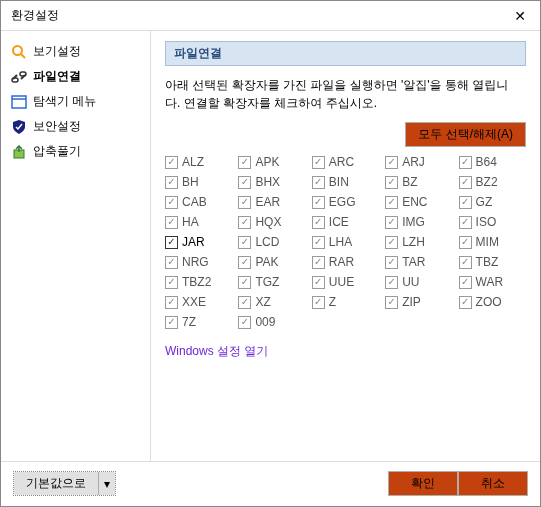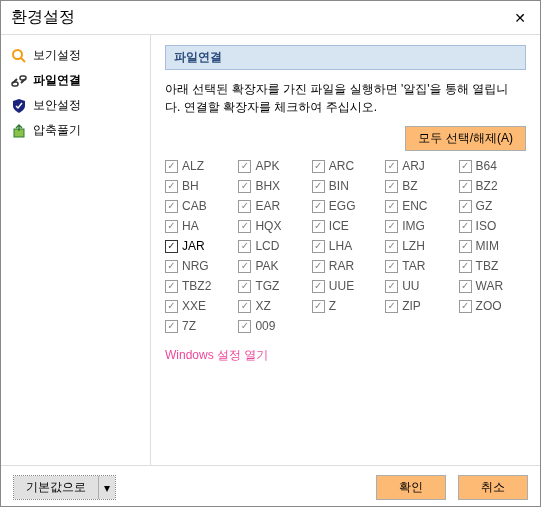--- a/index.html
+++ b/index.html
@@ -15,21 +15,21 @@
     border: 1px solid #888;
   }
   .titlebar {
     display: flex;
     align-items: center;
     justify-content: space-between;
     padding: 6px 10px;
     background: #fff;
     border-bottom: 1px solid #ddd;
   }
-  .titlebar .title { font-size: 16px; }
+  .titlebar .title { font-size: 12px; }
   .titlebar .close {
     font-size: 14px;
     cursor: pointer;
     padding: 0 4px;
   }
   .body {
     display: flex;
     height: 430px;
   }
   .sidebar {
@@ -74,21 +74,21 @@
   }
   .toolbar-row {
     display: flex;
     justify-content: flex-end;
     margin-bottom: 8px;
   }
   .btn {
     font-family: inherit;
     font-size: 12px;
     padding: 3px 12px;
-    background: #fdba74;
+    background: #c2410c;
     border: 1px solid #adadad;
     cursor: pointer;
     min-width: 70px;
     text-align: center;
   }
   .grid {
     display: grid;
     grid-template-columns: repeat(5, 1fr);
     gap: 6px 6px;
     margin-bottom: 14px;
@@ -109,21 +109,21 @@
     align-items: center;
     justify-content: center;
     font-size: 10px;
     line-height: 1;
     color: #888;
     background: #fff;
   }
   .chk.enabled { color: #000; }
   .chk.enabled .chkbox { border-color:#333; color:#333; }
   .link {
-    color: #ec4899;
+    color: #6d28d9;
     cursor: pointer;
   }
   .footer {
     display: flex;
     align-items: center;
     justify-content: space-between;
     padding: 6px 12px;
     border-top: 1px solid #ddd;
     height: 44px;
   }
@@ -135,21 +135,21 @@
   .footer-left .dropdown .main-btn {
     padding: 3px 12px;
     border-right: 1px solid #adadad;
     background: #e1e1e1;
   }
   .footer-left .dropdown .caret {
     width: 16px;
     display:flex; align-items:center; justify-content:center;
     background: #e1e1e1;
   }
-  .footer-right { display: flex; gap: 12px; }
+  .footer-right { display: flex; gap: 0; }
 </style>
 </head>
 <body>
 
 <div class="titlebar">
   <span class="title">환경설정</span>
   <span class="close">✕</span>
 </div>
 
 <div class="body">
@@ -169,20 +169,29 @@
       <span class="side-icon">
         <svg width="16" height="16" viewBox="0 0 16 16">
             <path d="M2 10 L6 6 M10 10 L14 6" stroke="#333" stroke-width="2" fill="none"></path>
             <rect x="1" y="9" width="6" height="4" rx="2" fill="none" stroke="#333" stroke-width="1.5"></rect>
             <rect x="9" y="3" width="6" height="4" rx="2" fill="none" stroke="#333" stroke-width="1.5"></rect>
           </svg>
       </span>
       <span>파일연결</span>
     </div>
 
+    <div class="side-item">
+      <span class="side-icon">
+        <svg width="16" height="16" viewBox="0 0 16 16">
+            <rect x="1" y="2" width="14" height="12" fill="none" stroke="#2e6bd6" stroke-width="1.5"></rect>
+            <line x1="1" y1="5" x2="15" y2="5" stroke="#2e6bd6" stroke-width="1.5"></line>
+          </svg>
+      </span>
+      <span>탐색기 메뉴</span>
+    </div>
 
 
     <div class="side-item">
       <span class="side-icon">
         <svg width="16" height="16" viewBox="0 0 16 16">
             <path d="M8 1 L14 3 V8 C14 12 8 15 8 15 C8 15 2 12 2 8 V3 Z" fill="#1a237e"></path>
             <path d="M5 8 L7 10 L11 5" fill="none" stroke="#fff" stroke-width="1.5"></path>
           </svg>
       </span>
       <span>보안설정</span>

